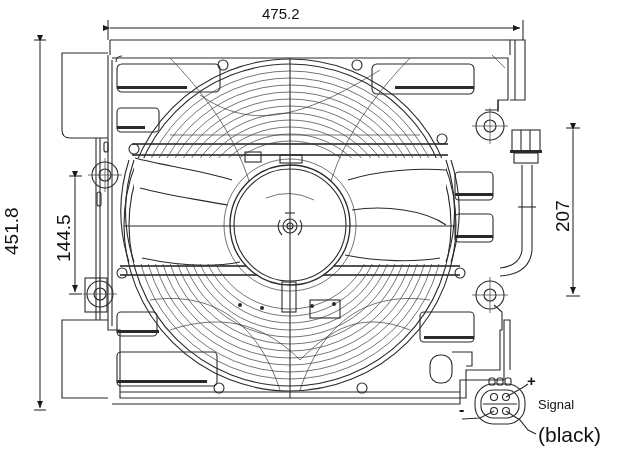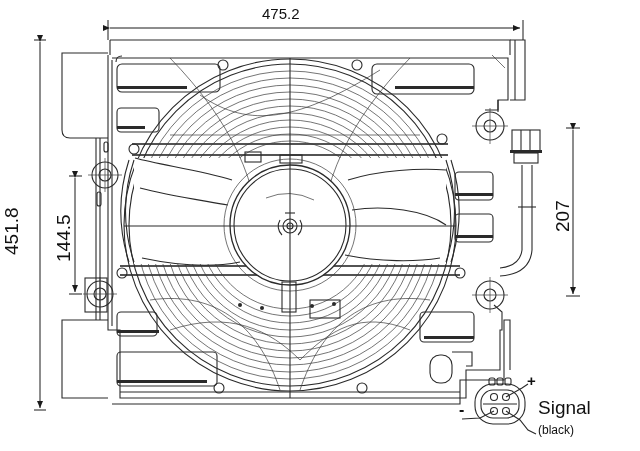--- a/index.html
+++ b/index.html
@@ -14,22 +14,22 @@
       position: absolute;
       font-family: "Liberation Sans", sans-serif;
       color: #111111;
       white-space: nowrap;
       line-height: 1;
     }
     .dim-top { left: 262px; top: 6px; font-size: 15px; }
     .dim-left { left: 2px; top: 255px; font-size: 19px; transform-origin: 0 0; transform: rotate(-90deg); }
     .dim-inner { left: 54px; top: 262px; font-size: 19px; transform-origin: 0 0; transform: rotate(-90deg); }
     .dim-right { left: 553px; top: 232px; font-size: 19px; transform-origin: 0 0; transform: rotate(-90deg); }
-    .sig1 { left: 538px; top: 398px; font-size: 19px; }
-    .sig2 { left: 538px; top: 424px; font-size: 12px; }
+    .sig1 { left: 538px; top: 398px; font-size: 13px; }
+    .sig2 { left: 538px; top: 424px; font-size: 21px; }
     .plus { left: 527px; top: 373px; font-size: 15px; font-weight: bold; }
     .minus { left: 459px; top: 402px; font-size: 16px; font-weight: bold; }
   </style>
 </head>
 <body>
 
 <svg id="drawing" viewBox="0 0 640 451" xmlns="http://www.w3.org/2000/svg">
   <defs>
     <marker id="arr" markerWidth="8" markerHeight="8" refX="7" refY="4" orient="auto" markerUnits="userSpaceOnUse">
       <path d="M0,1 L7,4 L0,7 z" fill="#1a1a1a"></path>

